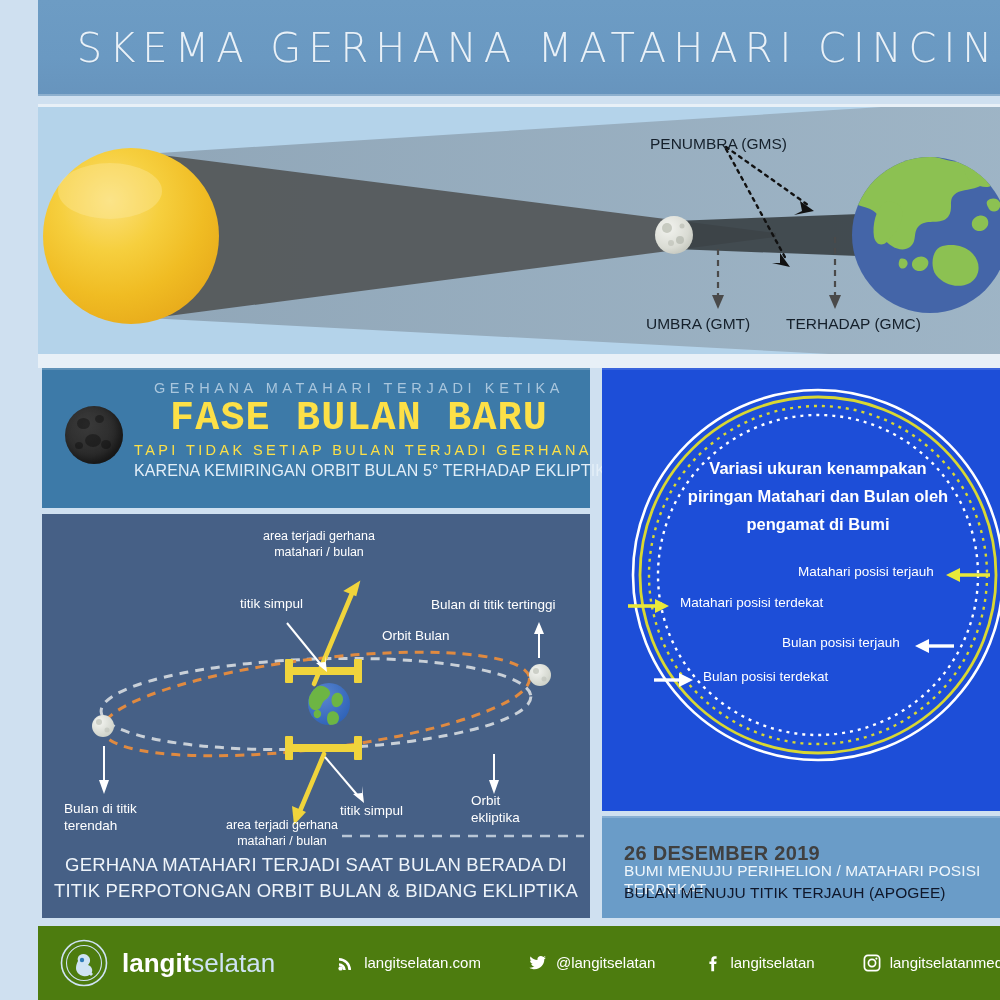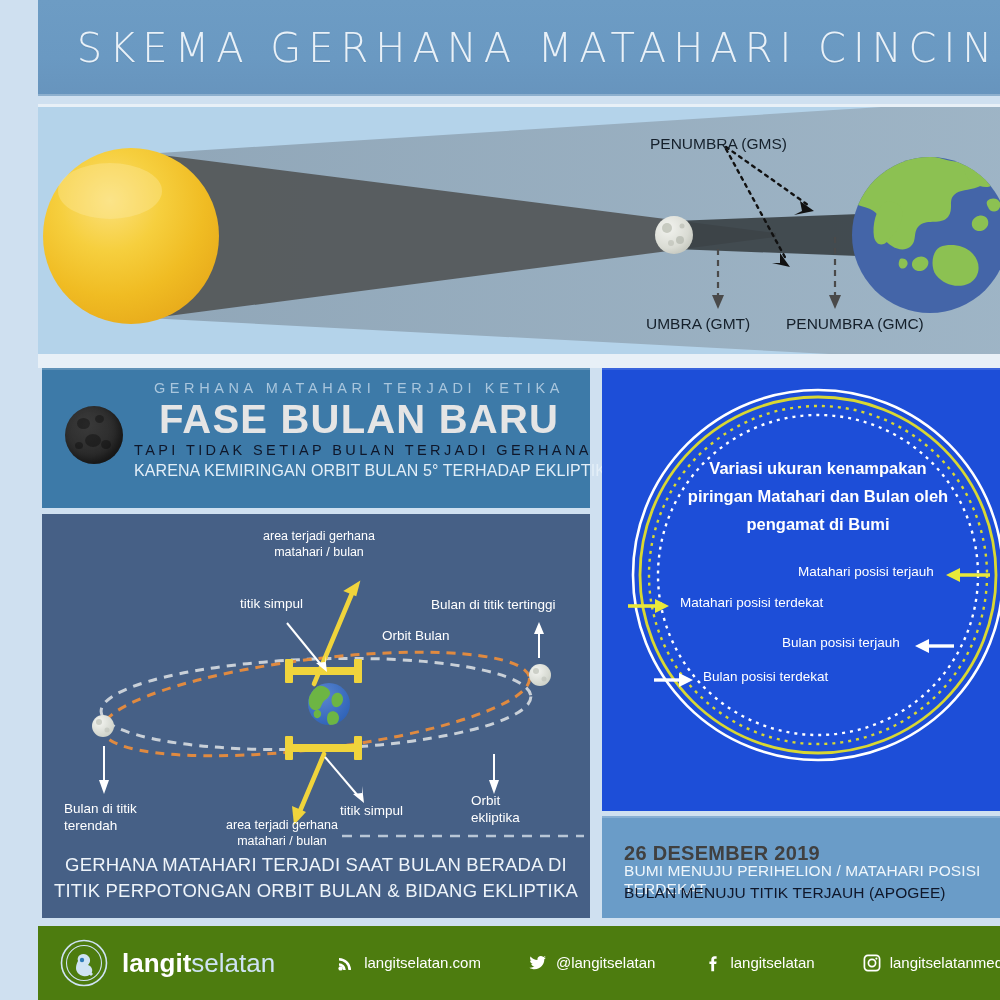--- a/index.html
+++ b/index.html
@@ -54,22 +54,22 @@
   .new-moon{
     position:absolute;left:23px;top:38px;width:58px;height:58px;border-radius:50%;
     background:radial-gradient(circle at 38% 32%, #3a3a3a 0%, #2c2c2c 55%, #1f1f1f 100%);
     box-shadow:inset -4px -4px 8px rgba(0,0,0,.45);
   }
   .new-moon i{
     position:absolute;border-radius:50%;background:rgba(0,0,0,.33);
   }
   .fase-text{position:absolute;left:92px;top:12px;width:450px;text-align:center;}
   .fase-l1{color:#a9c6dd;font-size:14.5px;letter-spacing:4.6px;font-weight:400;white-space:nowrap;}
-  .fase-l2{color:#e5e5e5;font-size:40px;font-weight:bold;letter-spacing:1.2px;line-height:46px;white-space:nowrap;}
-  .fase-l3{color:#0f172a;font-size:14.5px;letter-spacing:3.4px;font-weight:400;white-space:nowrap;}
+  .fase-l2{color:#fde047;font-size:40px;font-weight:bold;letter-spacing:1.2px;line-height:46px;white-space:nowrap;font-family:Liberation Mono, monospace;}
+  .fase-l3{color:#fde047;font-size:14.5px;letter-spacing:3.4px;font-weight:400;white-space:nowrap;}
   .fase-l4{color:#e3eef7;font-size:16px;letter-spacing:.1px;font-weight:400;white-space:nowrap;margin-top:4px;}
 
   
   .orbit-panel{
     position:absolute;left:4px;top:514px;width:548px;height:404px;
     background:#466086;
   }
   .orbit-svg{position:absolute;left:0;top:0;}
   .orbit-label{
     position:absolute;color:#ffffff;font-size:13.5px;font-weight:400;
@@ -210,21 +210,21 @@
       </g>
       <polygon points="680,202 674,188 686,188" fill="#4a4a4a"></polygon>
       <g stroke="#4a4a4a" stroke-width="2.2" fill="none" stroke-dasharray="6,5">
         <path d="M797 130 L797 192"></path>
       </g>
       <polygon points="797,202 791,188 803,188" fill="#4a4a4a"></polygon>
     </svg>
 
     <div class="scene-label" id="lbl-penumbra">PENUMBRA (GMS)</div>
     <div class="scene-label" id="lbl-umbra">UMBRA (GMT)</div>
-    <div class="scene-label" id="lbl-antumbra">PENUMBRA (GMC)</div>
+    <div class="scene-label" id="lbl-antumbra">TERHADAP (GMC)</div>
   </div>
 
   <div class="sep" style="left:0;top:354px;width:1000px;height:14px;"></div>
 
   <div class="fase-panel">
     <div class="new-moon">
       <i style="left:12px;top:12px;width:13px;height:11px;"></i>
       <i style="left:30px;top:9px;width:9px;height:8px;"></i>
       <i style="left:20px;top:28px;width:16px;height:13px;"></i>
       <i style="left:36px;top:34px;width:10px;height:9px;"></i>

